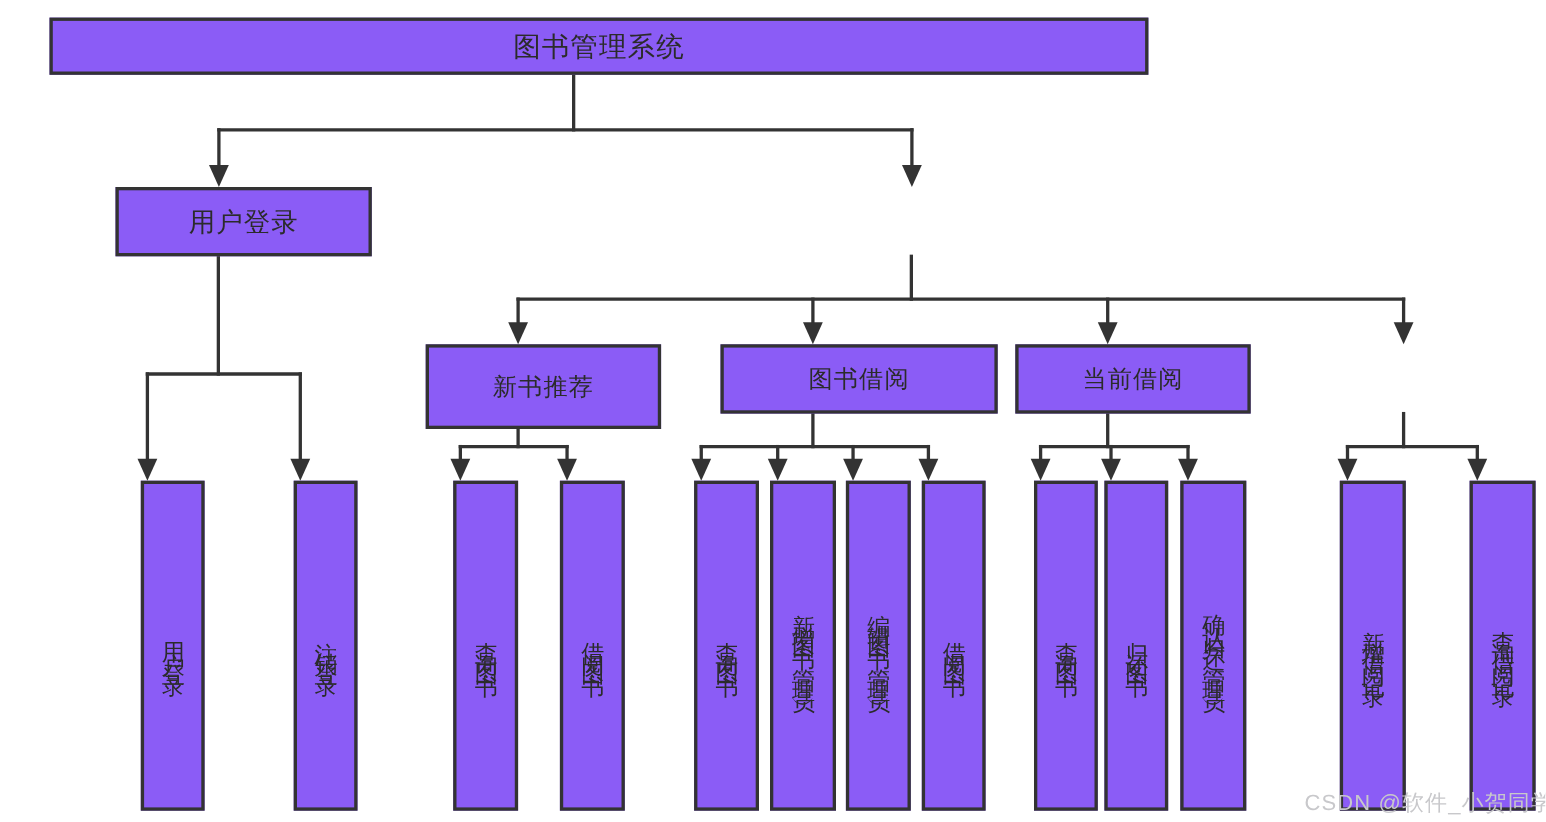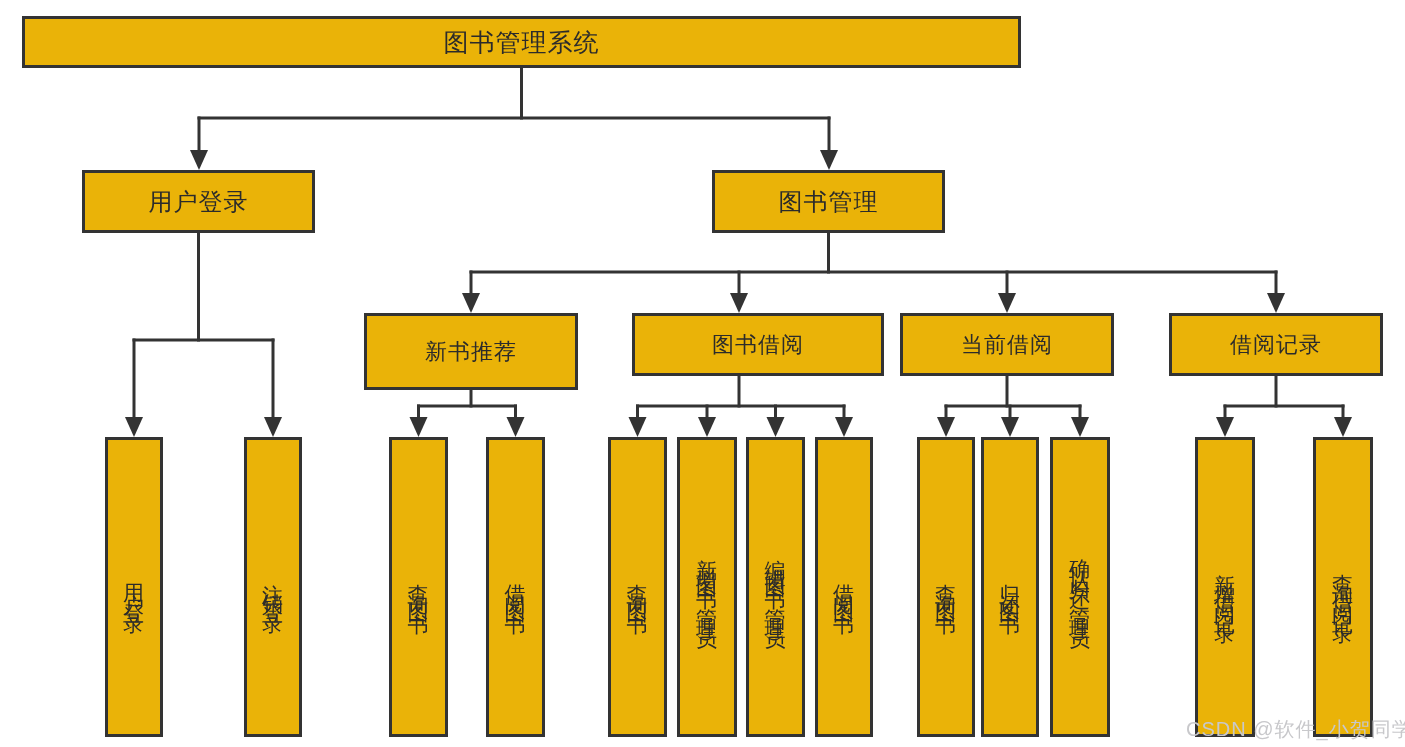--- a/index.html
+++ b/index.html
@@ -19,25 +19,26 @@
     position: absolute;
     left: 0;
     top: 0;
     width: 1405px;
     height: 747px;
   }
   .box {
     position: absolute;
     box-sizing: border-box;
     border: 3px solid #333333;
-    background: #eab308;
+    background: #8b5cf6;
     display: flex;
     align-items: center;
     justify-content: center;
     color: #2b2b2b;
+    margin-left: 23px;
   }
   .hlabel {
     font-size: 24px;
     letter-spacing: 1px;
     white-space: nowrap;
   }
   .box.root .hlabel { font-size: 25px; }
   .box.l3 .hlabel { font-size: 22px; }
   .vbox span {
     writing-mode: vertical-rl;
@@ -133,36 +134,30 @@
     </g>
   </svg>
 
   <div class="box root" style="left:22px;top:16px;width:999px;height:52px;">
     <span class="hlabel">图书管理系统</span>
   </div>
 
   <div class="box" style="left:82px;top:170px;width:233px;height:63px;">
     <span class="hlabel">用户登录</span>
   </div>
-  <div class="box" style="left:712px;top:170px;width:233px;height:63px;">
-    <span class="hlabel">图书管理</span>
-  </div>
 
   <div class="box l3" style="left:364px;top:313px;width:214px;height:77px;">
     <span class="hlabel">新书推荐</span>
   </div>
   <div class="box l3" style="left:632px;top:313px;width:252px;height:63px;">
     <span class="hlabel">图书借阅</span>
   </div>
   <div class="box l3" style="left:900px;top:313px;width:214px;height:63px;">
     <span class="hlabel">当前借阅</span>
   </div>
-  <div class="box l3" style="left:1169px;top:313px;width:214px;height:63px;">
-    <span class="hlabel">借阅记录</span>
-  </div>
 
   <div class="box vbox" style="left:105px;top:437px;width:58px;height:300px;">
     <span>用户登录</span>
   </div>
   <div class="box vbox" style="left:244px;top:437px;width:58px;height:300px;">
     <span>注销登录</span>
   </div>
 
   <div class="box vbox" style="left:389px;top:437px;width:59px;height:300px;">
     <span>查询图书</span>

